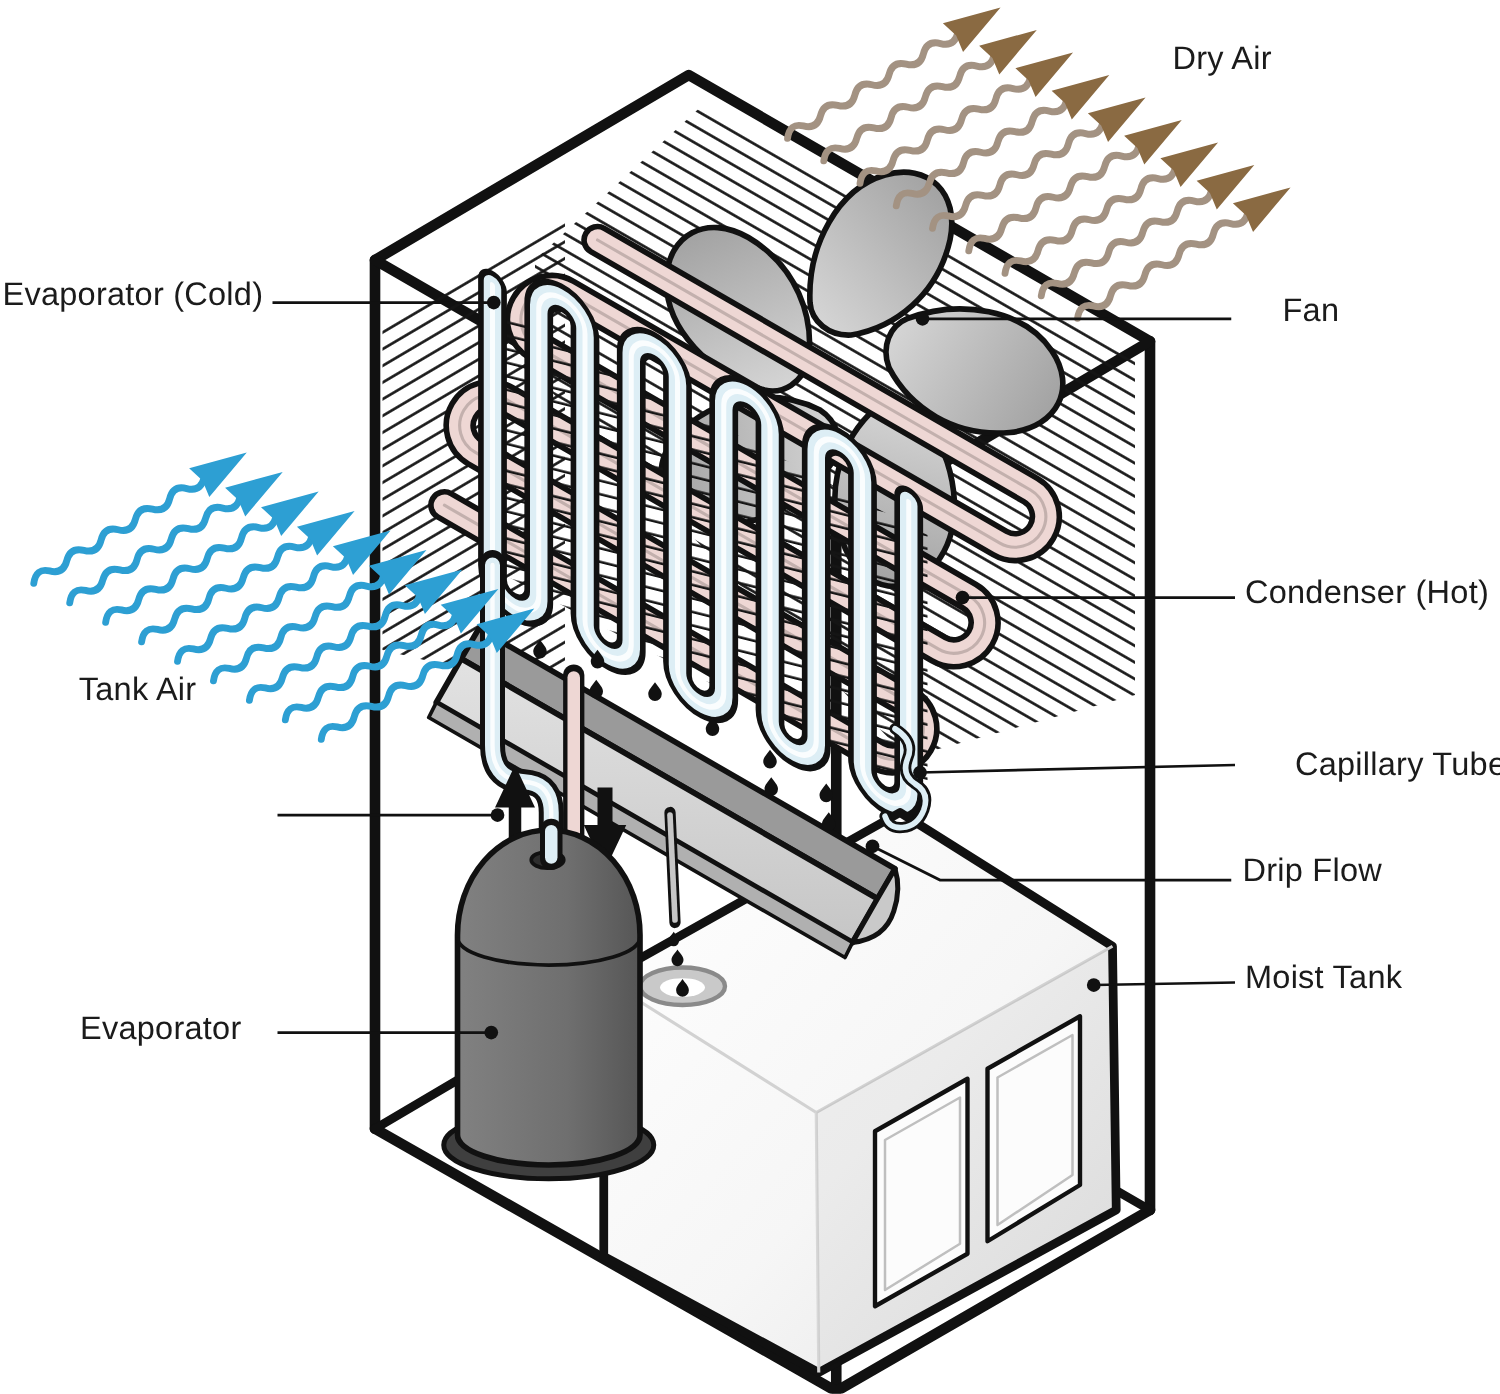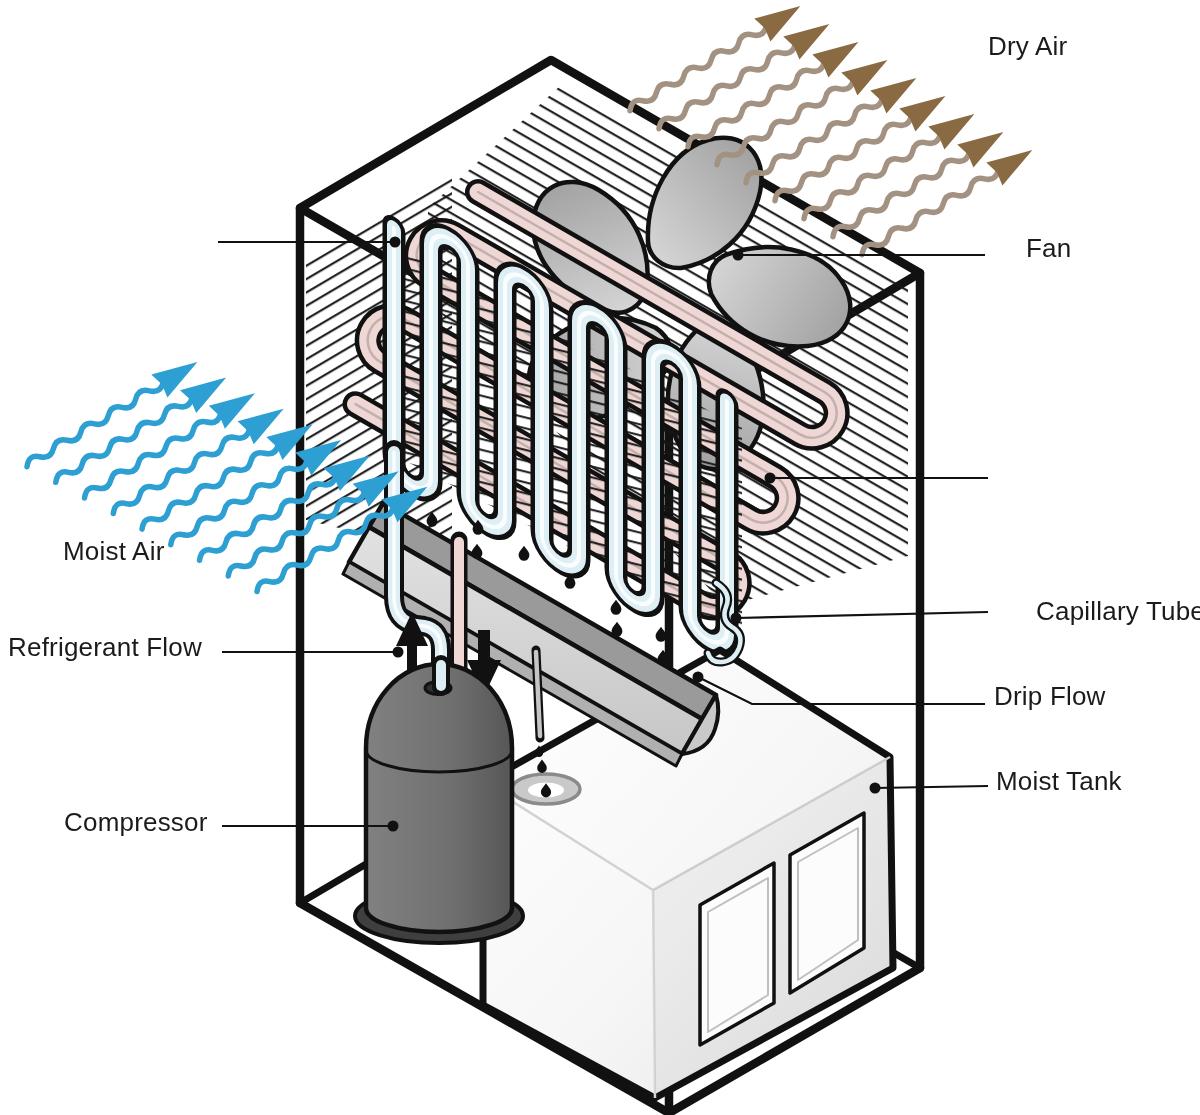--- a/index.html
+++ b/index.html
@@ -202,22 +202,23 @@
         <circle class="ldot" cx="698" cy="677" r="5.5"></circle>
     <path class="leader" d="M875,788 L988,786"></path>
         <circle class="ldot" cx="875" cy="788" r="5.5"></circle>
     <path class="leader" d="M222,652 L398,652"></path>
         <circle class="ldot" cx="398" cy="652" r="5.5"></circle>
     <path class="leader" d="M222,826 L393,826"></path>
         <circle class="ldot" cx="393" cy="826" r="5.5"></circle>
   </g>
 </svg>
 
-<div class="lbl" style="left:63px;top:537px">Moist Air</div>
-<div class="lbl" style="left:8px;top:633px">Refrigerant Flow</div>
-<div class="lbl" style="left:64px;top:808px">Compressor</div>
-<div class="lbl" style="left:988px;top:32px">Dry Air</div>
+<div class="lbl" style="left:2px;top:221px">Evaporator (Cold)</div>
+<div class="lbl" style="left:63px;top:537px">Tank Air</div>
+<div class="lbl" style="left:64px;top:808px">Evaporator</div>
+<div class="lbl" style="left:938px;top:32px">Dry Air</div>
 <div class="lbl" style="left:1026px;top:234px">Fan</div>
+<div class="lbl" style="left:996px;top:459px">Condenser (Hot)</div>
 <div class="lbl" style="left:1036px;top:597px">Capillary Tube</div>
 <div class="lbl" style="left:994px;top:682px">Drip Flow</div>
 <div class="lbl" style="left:996px;top:767px">Moist Tank</div>
 
 </div>
 
 </body></html>

